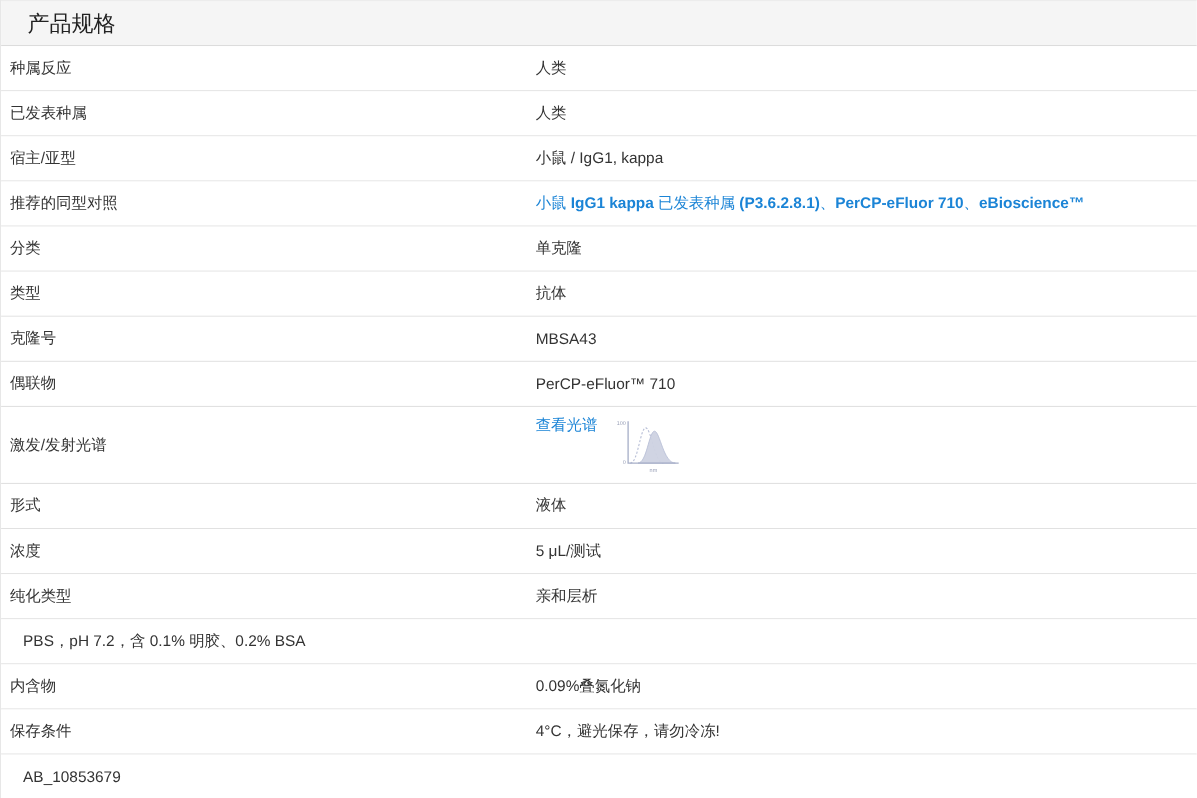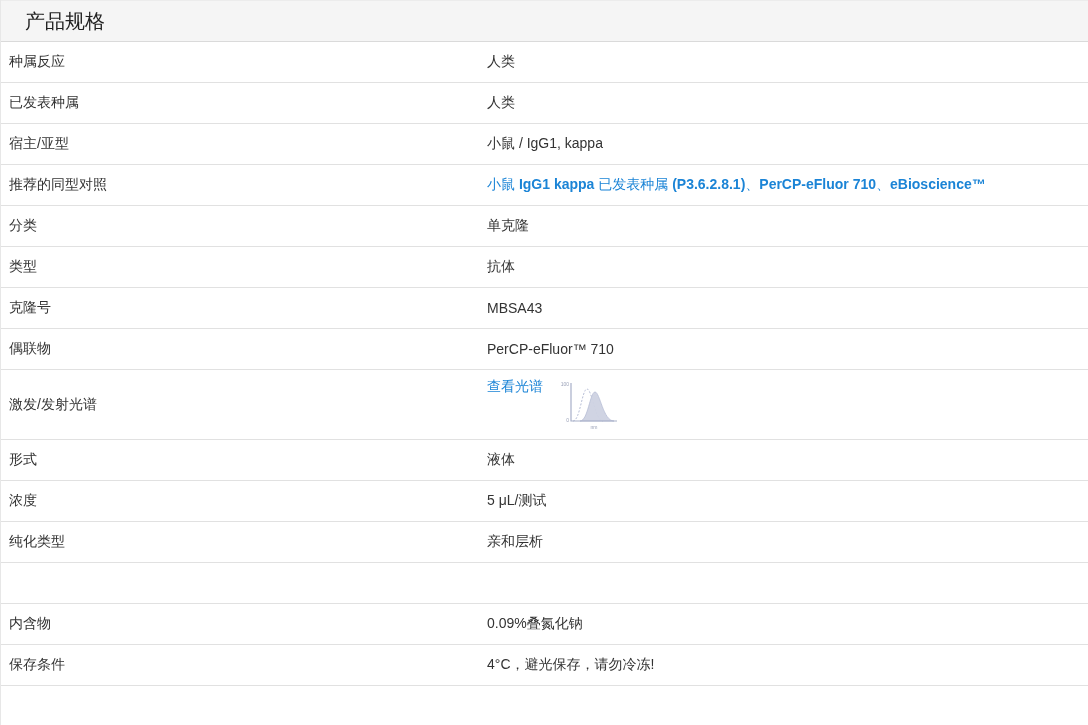--- a/index.html
+++ b/index.html
@@ -160,29 +160,31 @@
         </div>
         <div class="cell-value"><span>5 μL/测试</span></div>
       </div>
       <div class="spec-row">
         <div class="cell-label">
           <span>纯化类型</span>
         </div>
         <div class="cell-value"><span>亲和层析</span></div>
       </div>
       <div class="spec-row">
+        <div class="cell-value"><span>PBS，pH 7.2，含 0.1% 明胶、0.2% BSA</span></div>
       </div>
       <div class="spec-row">
         <div class="cell-label">
           <span>内含物</span>
         </div>
         <div class="cell-value"><span>0.09%叠氮化钠</span></div>
       </div>
       <div class="spec-row">
         <div class="cell-label">
           <span>保存条件</span>
         </div>
         <div class="cell-value"><span>4°C，避光保存，请勿冷冻!</span></div>
       </div>
       <div class="spec-row">
+        <div class="cell-value"><span>AB_10853679</span></div>
       </div>
     </div>
 </div>
 
 </body></html>

